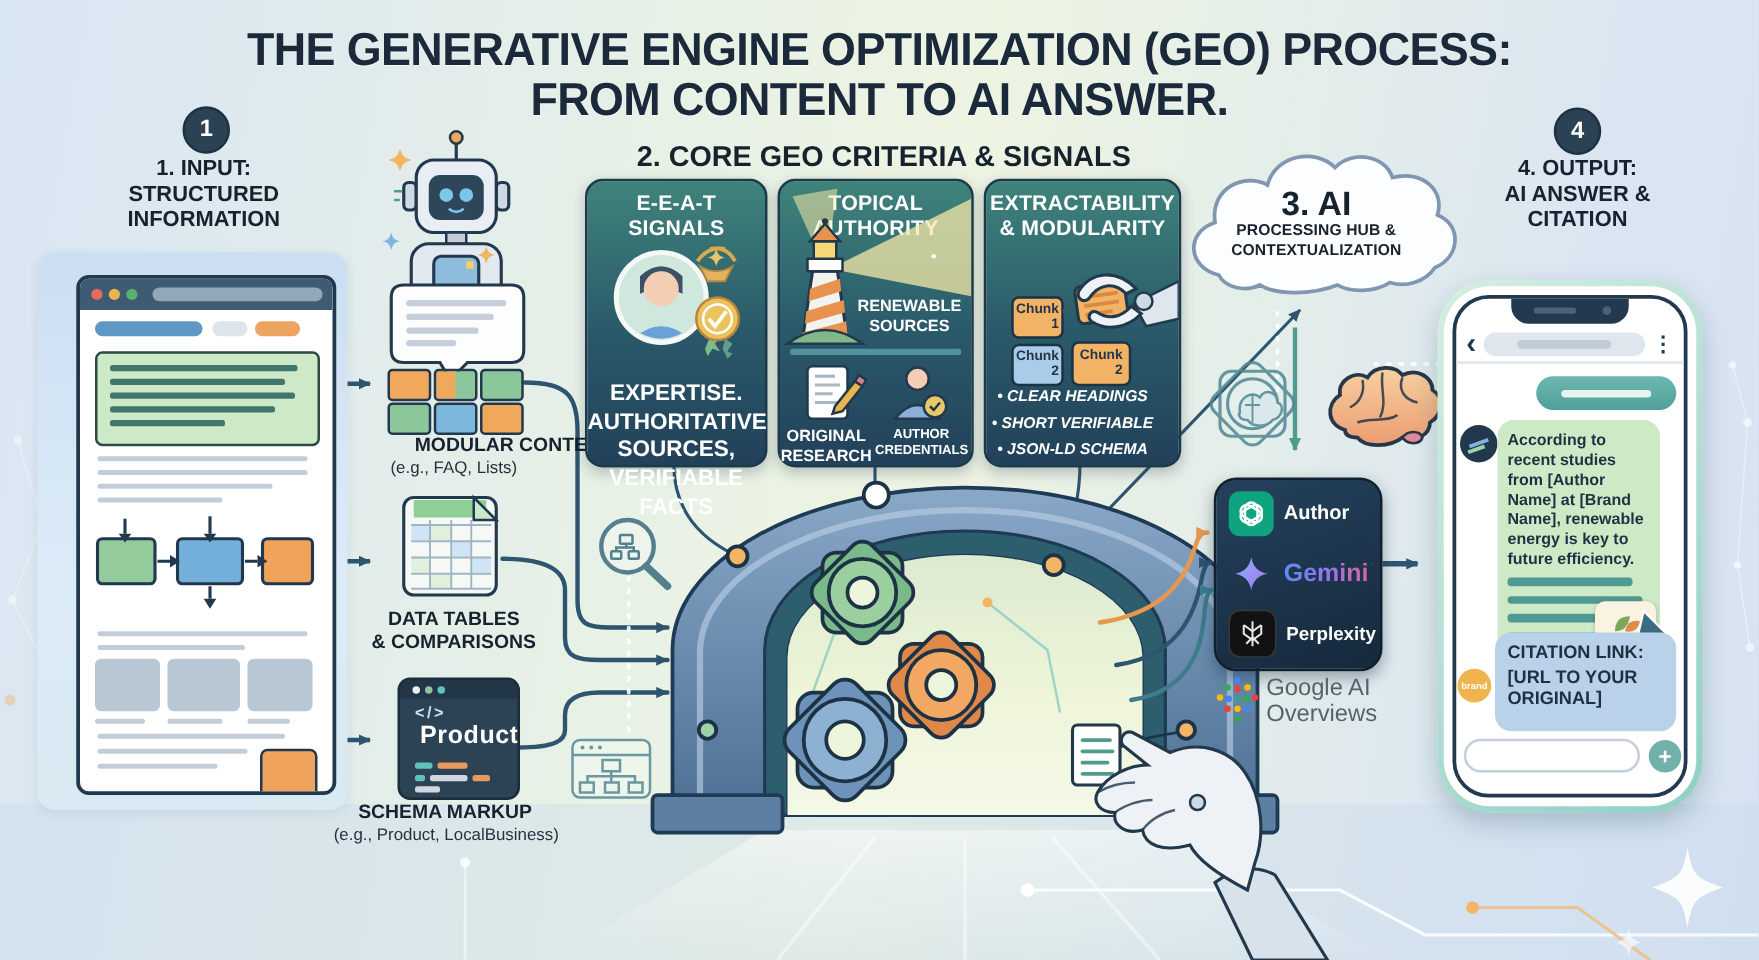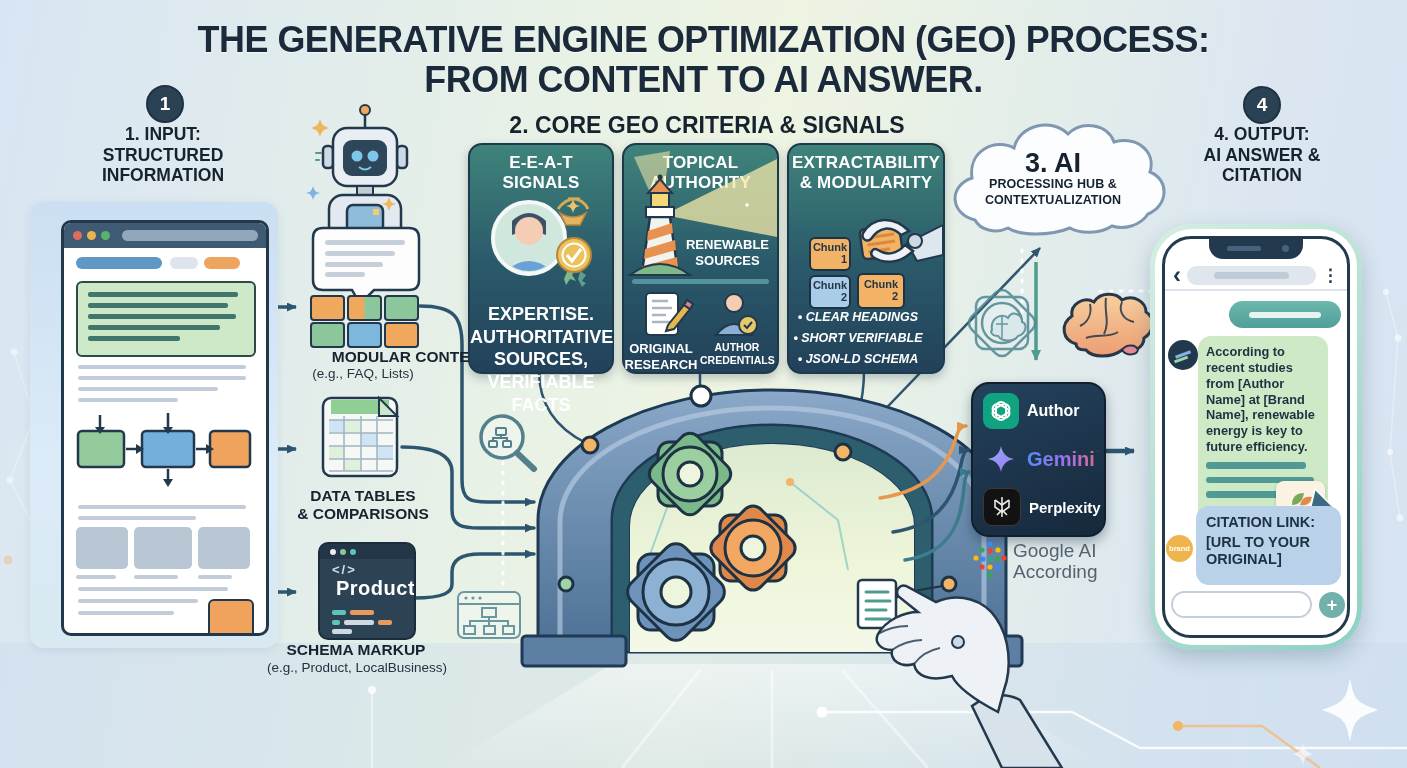--- a/index.html
+++ b/index.html
@@ -641,21 +641,21 @@
           <circle cx="25" cy="19" r="2.6" fill="#34a853"></circle>
           <circle cx="32" cy="18" r="2.6" fill="#ea4335"></circle>
         <circle cx="10" cy="27" r="2.6" fill="#ea4335"></circle>
           <circle cx="18" cy="27" r="2.6" fill="#fbbc04"></circle>
           <circle cx="26" cy="27" r="2.6" fill="#4285f4"></circle>
         <circle cx="18" cy="35" r="2.6" fill="#34a853"></circle>
       </g>
     </svg>
   </div>
   <div class="abs google-lbl pre" style="left:1013px;top:541px;width:110px;">Google AI
-According</div>
+Overviews</div>
 
   <div class="abs badge" style="left:1243px;top:86px;">4</div>
   <div class="abs sec-hdg ctr pre" style="left:1162px;top:124px;width:200px;">4. OUTPUT:
 AI ANSWER &amp;
 CITATION</div>
 
   <div class="abs phone-outer">
     <div class="phone-bezel">
       <div class="phone-screen">
         <div class="notch">

